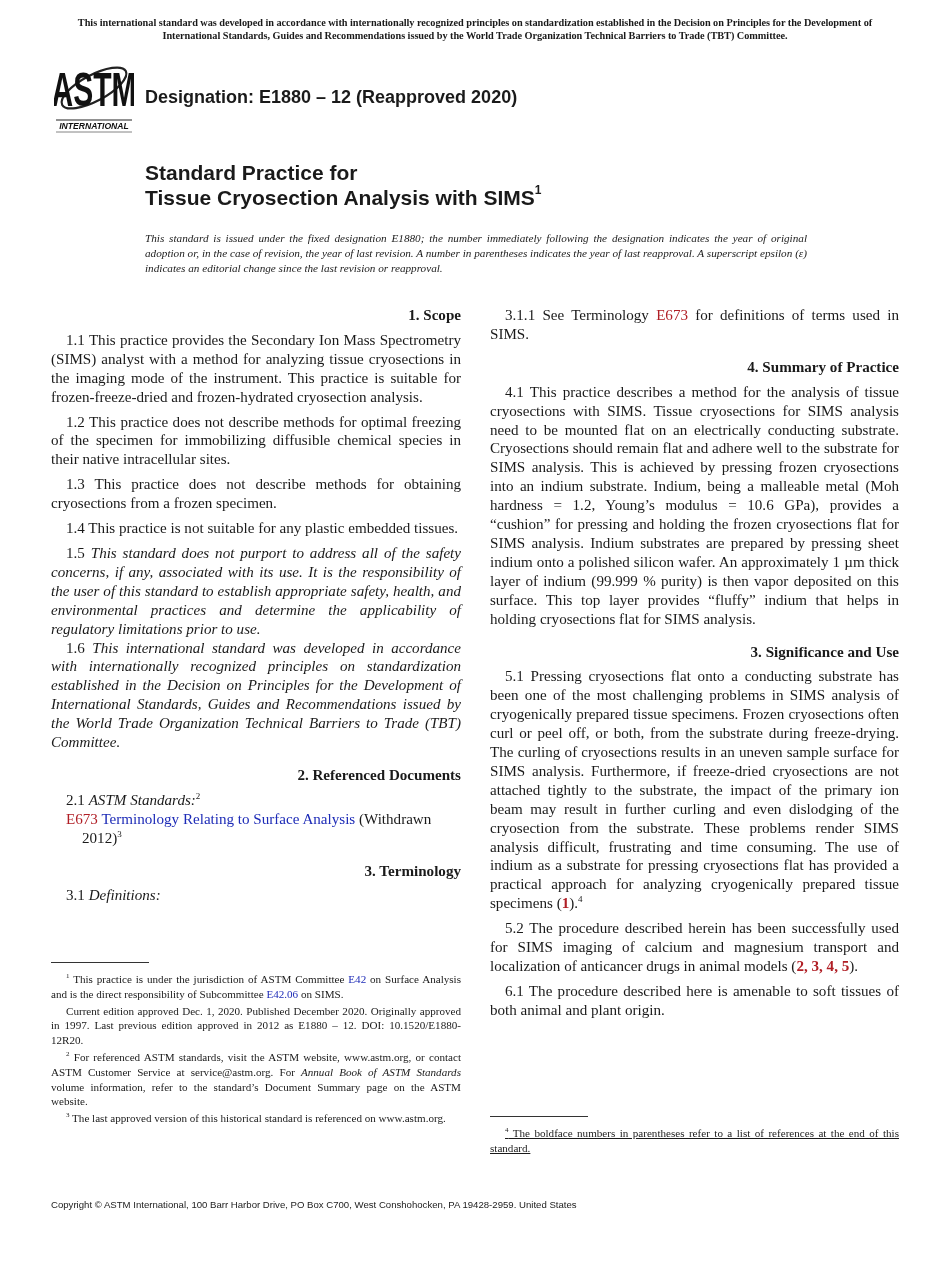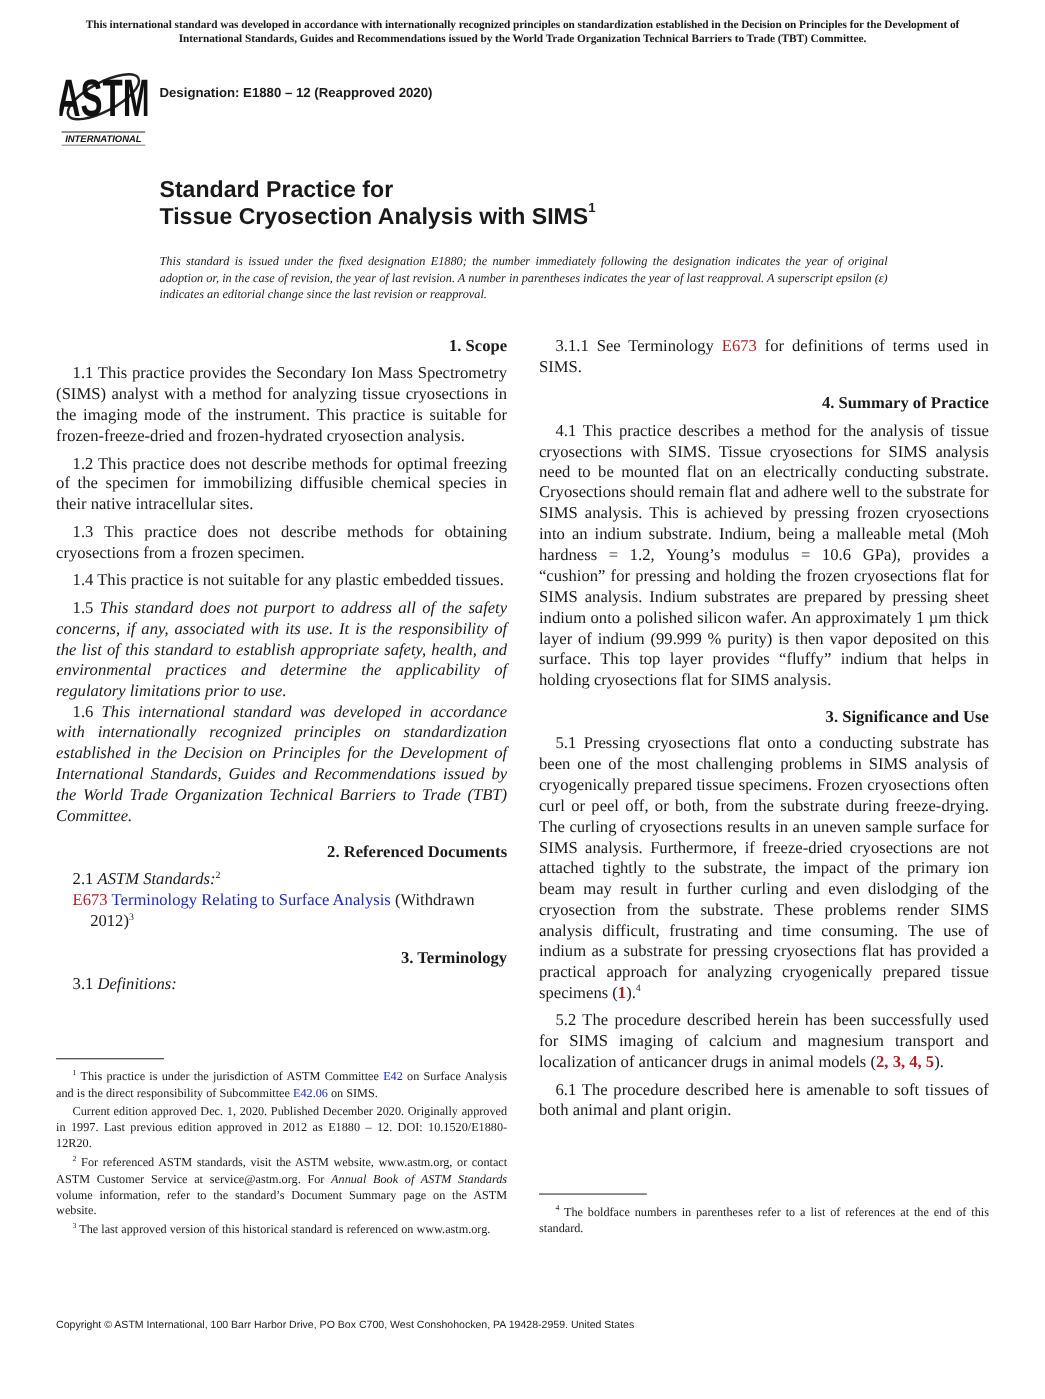--- a/index.html
+++ b/index.html
@@ -6,22 +6,22 @@
   body { width: 950px; height: 1272px; position: relative; overflow: hidden; color: #1a1a1a; }
 
   .top-notice {
     position: absolute; left: 50px; top: 16px; width: 850px;
     text-align: center; font-family: "Liberation Serif", serif; font-weight: bold;
     font-size: 10.3px; line-height: 13px; letter-spacing: -0.05px;
   }
 
   .logo { position: absolute; left: 54px; top: 56px; width: 80px; height: 80px; }
   .designation {
-    position: absolute; left: 145px; top: 77px;
-    font-family: "Liberation Sans", sans-serif; font-weight: bold; font-size: 12px;
+    position: absolute; left: 145px; top: 87px;
+    font-family: "Liberation Sans", sans-serif; font-weight: bold; font-size: 18px;
   }
 
   .title {
     position: absolute; left: 145px; top: 160px;
     font-family: "Liberation Sans", sans-serif; font-weight: bold; font-size: 21px; line-height: 25px;
   }
   .title sup { font-size: 12px; position: relative; top: -3px; }
 
   .issued {
     position: absolute; left: 145px; top: 231px; width: 662px;
@@ -41,21 +41,21 @@
   .link-blue { color: #1d2bb7; }
   .bold-red { color: #b01e25; font-weight: bold; }
   sup { font-size: 9px; line-height: 0; }
 
   .fn-rule { width: 98px; height: 0; border-top: 1px solid #333; margin: 0 0 9px 0; }
   .footnotes { font-family: "Liberation Serif", serif; font-size: 11.1px; line-height: 14.8px; text-align: justify; }
   .footnotes .fn { margin: 0 0 2px 0; text-indent: 15px; }
   .footnotes sup { font-size: 7px; }
 
   .fn-left { position: absolute; left: 51px; top: 962px; width: 410px; }
-  .fn-right { position: absolute; left: 490px; top: 1085px; width: 409px; }
+  .fn-right { position: absolute; left: 490px; top: 1116px; width: 409px; text-decoration: underline; }
 
   .copyright {
     position: absolute; left: 51px; top: 1199px;
     font-family: "Liberation Sans", sans-serif; font-size: 9.6px; color: #222;
   }
 </style>
 </head>
 <body>
 
 <div class="top-notice">This international standard was developed in accordance with internationally recognized principles on standardization established in the Decision on Principles for the Development of International Standards, Guides and Recommendations issued by the World Trade Organization Technical Barriers to Trade (TBT) Committee.</div>
@@ -78,21 +78,21 @@
 </div>
 
 <div class="issued">This standard is issued under the fixed designation E1880; the number immediately following the designation indicates the year of original adoption or, in the case of revision, the year of last revision. A number in parentheses indicates the year of last reapproval. A superscript epsilon (ε) indicates an editorial change since the last revision or reapproval.</div>
 
 <div class="col col-left">
   <div class="h">1.  Scope</div>
   <p class="p">1.1 This practice provides the Secondary Ion Mass Spectrometry (SIMS) analyst with a method for analyzing tissue cryosections in the imaging mode of the instrument. This practice is suitable for frozen-freeze-dried and frozen-hydrated cryosection analysis.</p>
   <p class="p">1.2 This practice does not describe methods for optimal freezing of the specimen for immobilizing diffusible chemical species in their native intracellular sites.</p>
   <p class="p">1.3 This practice does not describe methods for obtaining cryosections from a frozen specimen.</p>
   <p class="p">1.4 This practice is not suitable for any plastic embedded tissues.</p>
-  <p class="p tight"><span>1.5 </span><span class="i">This standard does not purport to address all of the safety concerns, if any, associated with its use. It is the responsibility of the list of this standard to establish appropriate safety, health, and environmental practices and determine the applicability of regulatory limitations prior to use.</span></p>
+  <p class="p tight"><span>1.5 </span><span class="i">This standard does not purport to address all of the safety concerns, if any, associated with its use. It is the responsibility of the user of this standard to establish appropriate safety, health, and environmental practices and determine the applicability of regulatory limitations prior to use.</span></p>
   <p class="p" style="margin-bottom:14px"><span>1.6 </span><span class="i">This international standard was developed in accordance with internationally recognized principles on standardization established in the Decision on Principles for the Development of International Standards, Guides and Recommendations issued by the World Trade Organization Technical Barriers to Trade (TBT) Committee.</span></p>
 
   <div class="h">2.  Referenced Documents</div>
   <p class="p tight" style="text-indent:15px"><span>2.1 </span><span class="i">ASTM Standards:</span><sup>2</sup></p>
   <p class="ref-item" style="padding-left:31px;text-indent:-16px;margin-bottom:14px"><span class="link-red">E673</span> <span class="link-blue">Terminology Relating to Surface Analysis</span><span> (Withdrawn 2012)</span><sup>3</sup></p>
 
   <div class="h">3.  Terminology</div>
   <p class="p"><span>3.1 </span><span class="i">Definitions:</span></p>
 </div>
 

